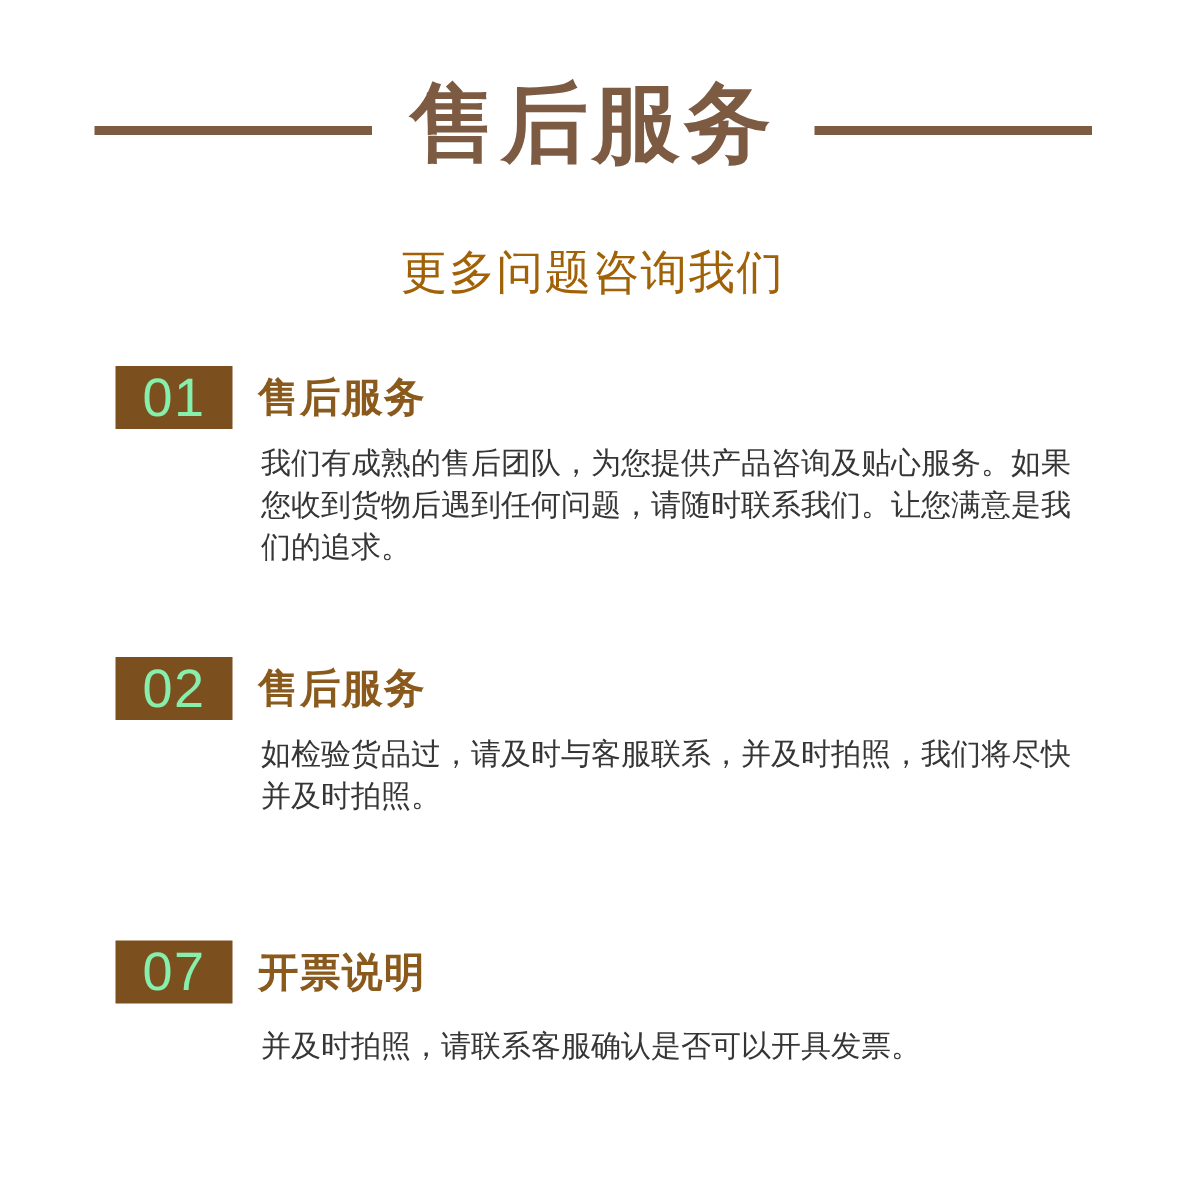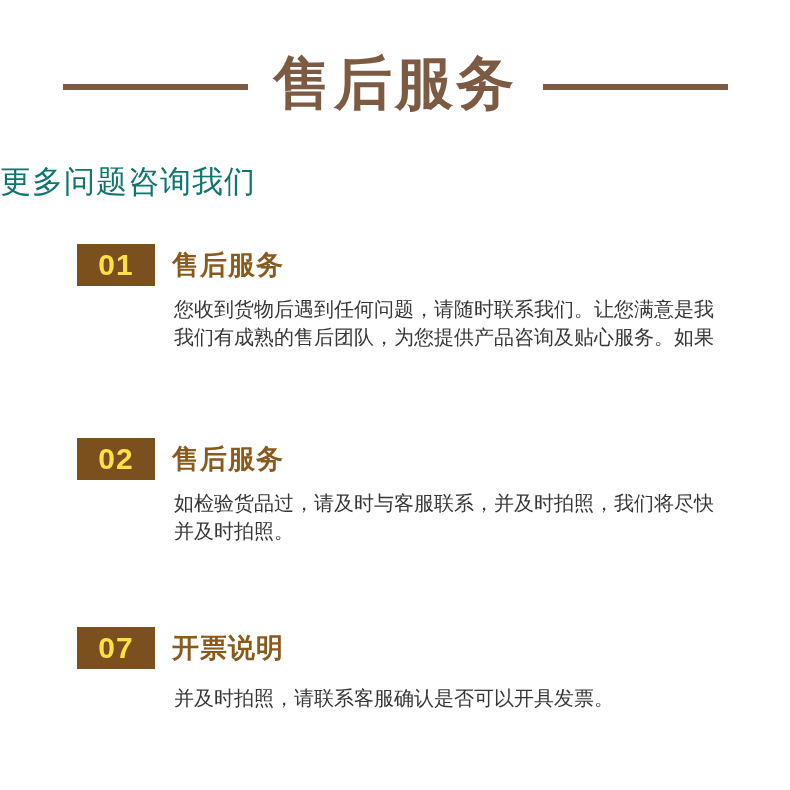--- a/index.html
+++ b/index.html
@@ -30,41 +30,41 @@
     width: 185px;
     height: 6px;
     background: #7d5b43;
   }
   .title-rule.left  { left: 63px; }
   .title-rule.right { left: 543px; }
 
   .subtitle {
     position: absolute;
     top: 162px; left: 0; right: 0;
-    text-align: left;
+    text-align: center;
     font-size: 31px;
     line-height: 40px;
-    color: #0f766e;
+    color: #a16207;
     letter-spacing: 1px;
   }
 
   
   .section { position: absolute; left: 0; width: 790px; }
   .section.s1 { top: 244px; }
   .section.s2 { top: 438px; }
   .section.s3 { top: 627px; }
 
   .num-badge {
     position: absolute;
     left: 77px; top: 0;
     width: 78px; height: 42px;
     background: #7b4f1e;
-    color: #fde047;
-    font-size: 30px;
-    font-weight: bold;
+    color: #86efac;
+    font-size: 36px;
+    font-weight: normal;
     letter-spacing: 1px;
     display: flex;
     align-items: center;
     justify-content: center;
   }
   .section-heading {
     position: absolute;
     left: 172px; top: 0;
     height: 42px;
     line-height: 42px;
@@ -92,22 +92,23 @@
   <div class="title-rule left"></div>
   <h1 class="main-title">售后服务</h1>
   <div class="title-rule right"></div>
 
   <div class="subtitle">更多问题咨询我们</div>
 
   <div class="section s1">
     <div class="num-badge">01</div>
     <div class="section-heading">售后服务</div>
     <div class="section-body">
+      <div class="body-line">我们有成熟的售后团队，为您提供产品咨询及贴心服务。如果</div>
       <div class="body-line">您收到货物后遇到任何问题，请随时联系我们。让您满意是我</div>
-      <div class="body-line">我们有成熟的售后团队，为您提供产品咨询及贴心服务。如果</div>
+      <div class="body-line">们的追求。</div>
     </div>
   </div>
 
   <div class="section s2">
     <div class="num-badge">02</div>
     <div class="section-heading">售后服务</div>
     <div class="section-body">
       <div class="body-line">如检验货品过，请及时与客服联系，并及时拍照，我们将尽快</div>
       <div class="body-line">并及时拍照。</div>
     </div>

